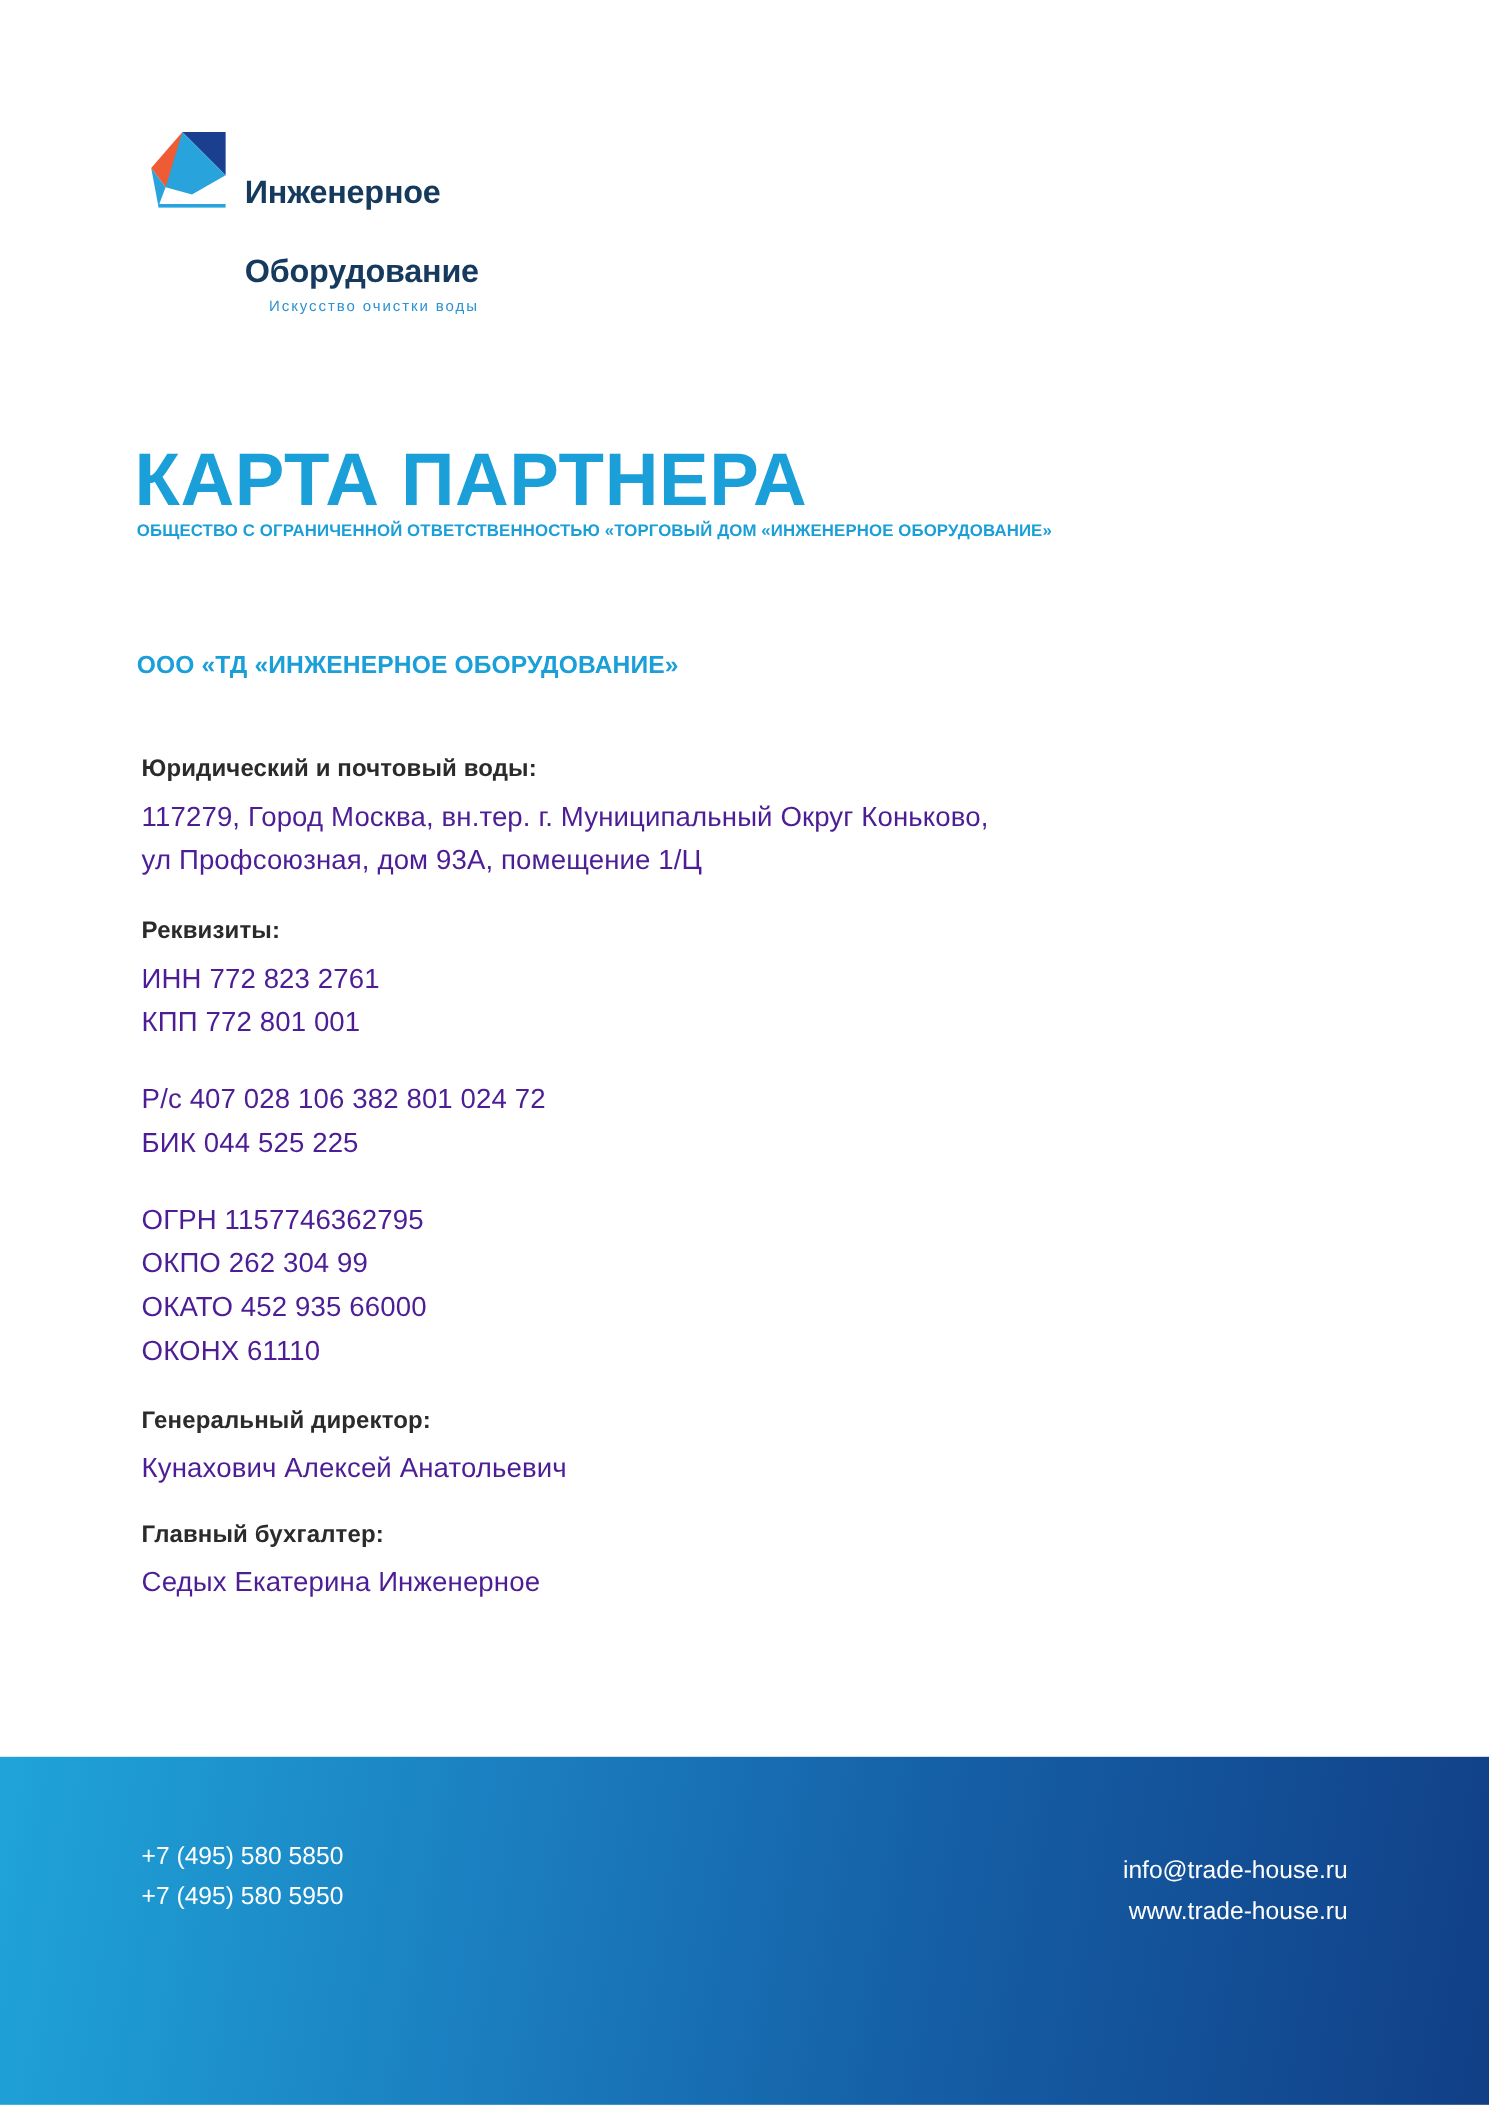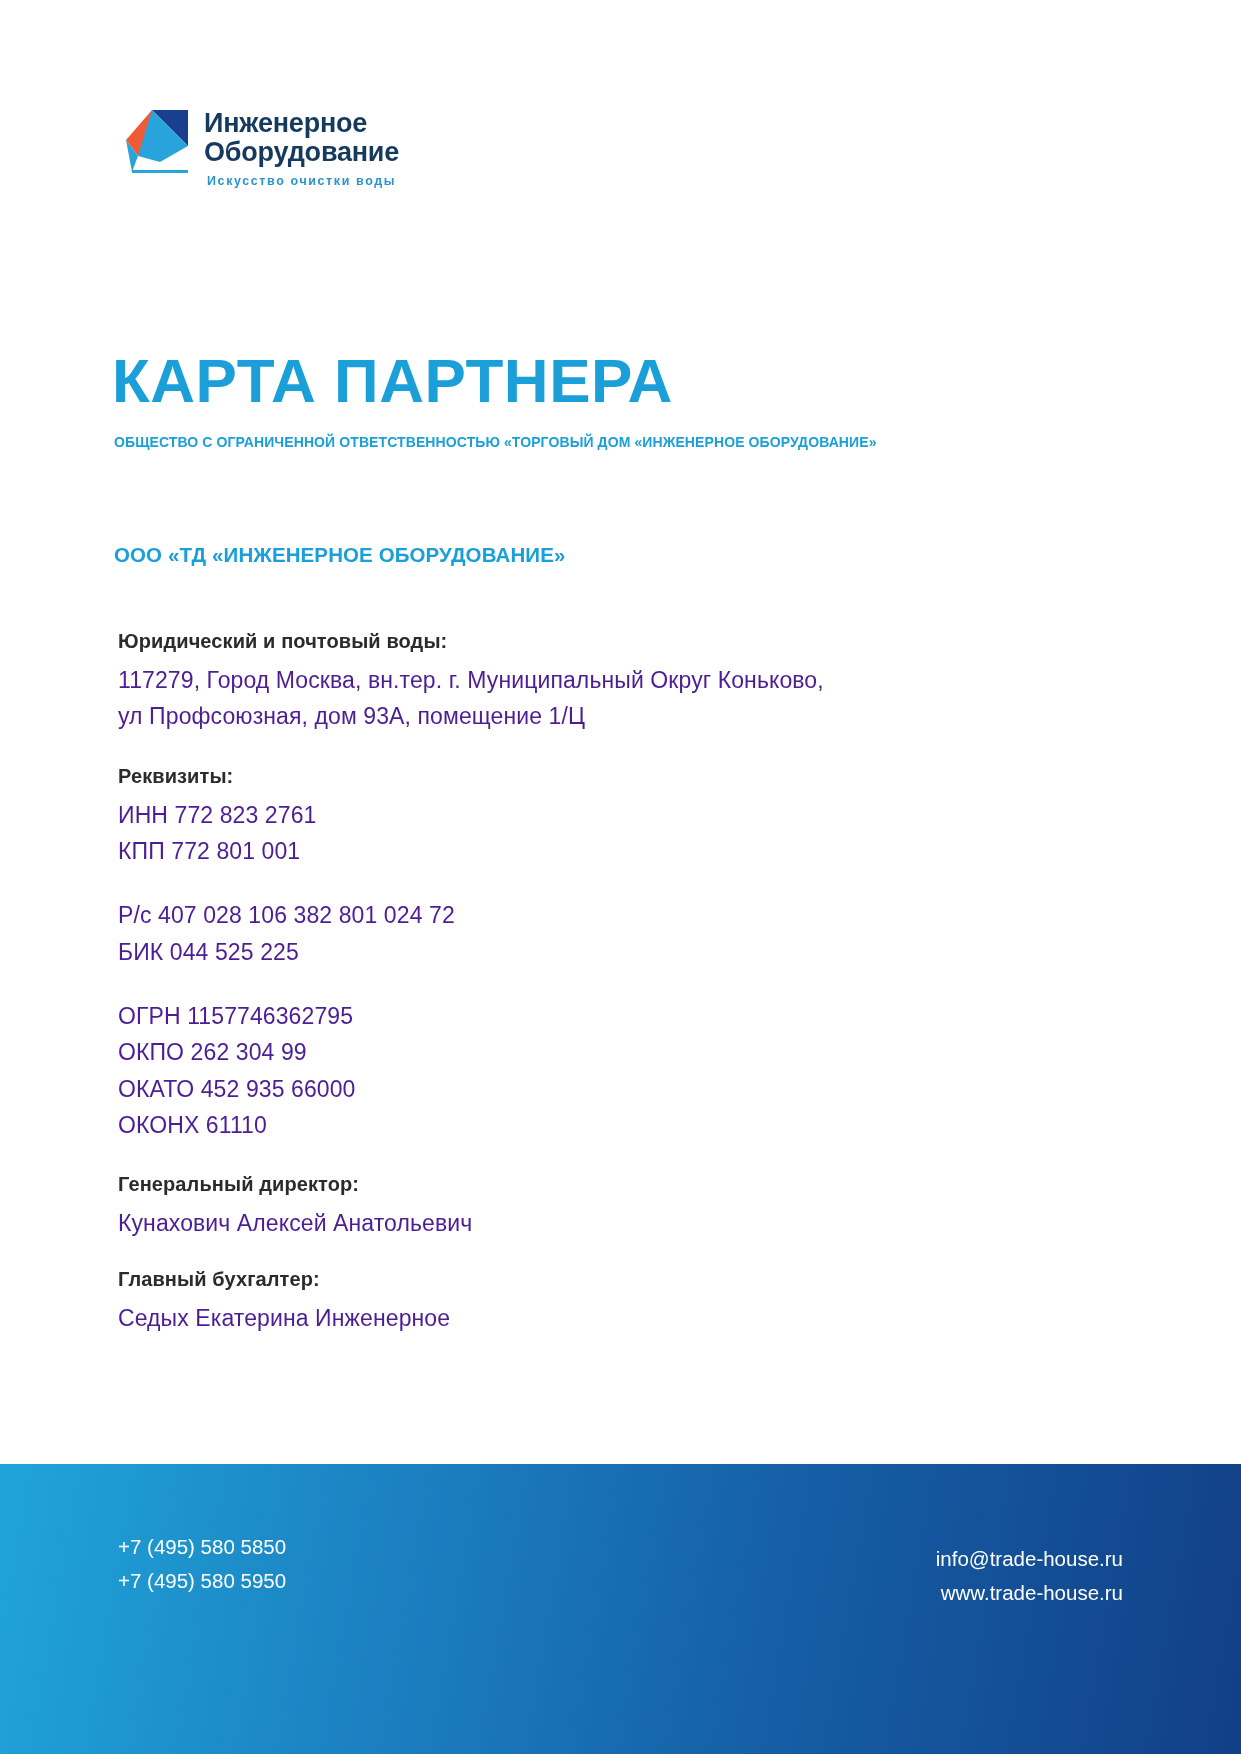--- a/index.html
+++ b/index.html
@@ -35,35 +35,36 @@
   .logo-text {
     margin-left: 10px;
     padding-top: 9px;
   }
   .logo-line1, .logo-line2 {
     font-size: 27px;
     font-weight: bold;
     color: #16395e;
     letter-spacing: -0.2px;
     line-height: 1.08;
+    margin-top: 37px;
   }
   .logo-tagline {
     margin-top: 7px;
     font-size: 12.5px;
-    font-weight: bold;
+    font-weight: normal;
     color: #2a93d0;
     letter-spacing: 1.6px;
-    text-align: center;
+    text-align: right;
   }
 
   
   .main-title {
     position: absolute;
     left: 112px;
-    top: 308px;
+    top: 328px;
     font-size: 62px;
     font-weight: bold;
     color: #1a9fd8;
     letter-spacing: 0.5px;
     line-height: 1;
   }
   .company-full {
     position: absolute;
     left: 114px;
     top: 432px;

